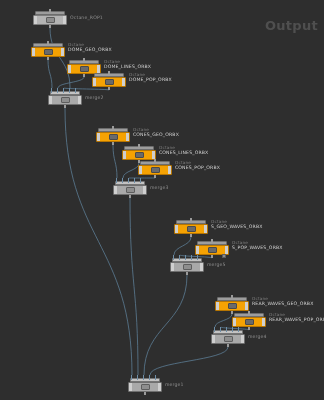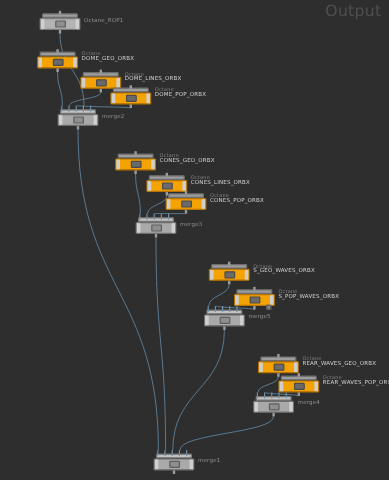--- a/index.html
+++ b/index.html
@@ -18,24 +18,24 @@
   #wires {
     position: absolute;
     left: 0; top: 0;
     width: 324px;
     height: 400px;
     pointer-events: none;
   }
   .watermark {
     position: absolute;
     right: 6px;
-    top: 2px;
+    top: 18px;
     color: #4f4f4f;
     font-size: 13px;
-    font-weight: normal;
+    font-weight: bold;
     letter-spacing: 0.3px;
     user-select: none;
   }
   
   .node {
     position: absolute;
     width: 34px;
     height: 15px;
   }
   .node .hat {

